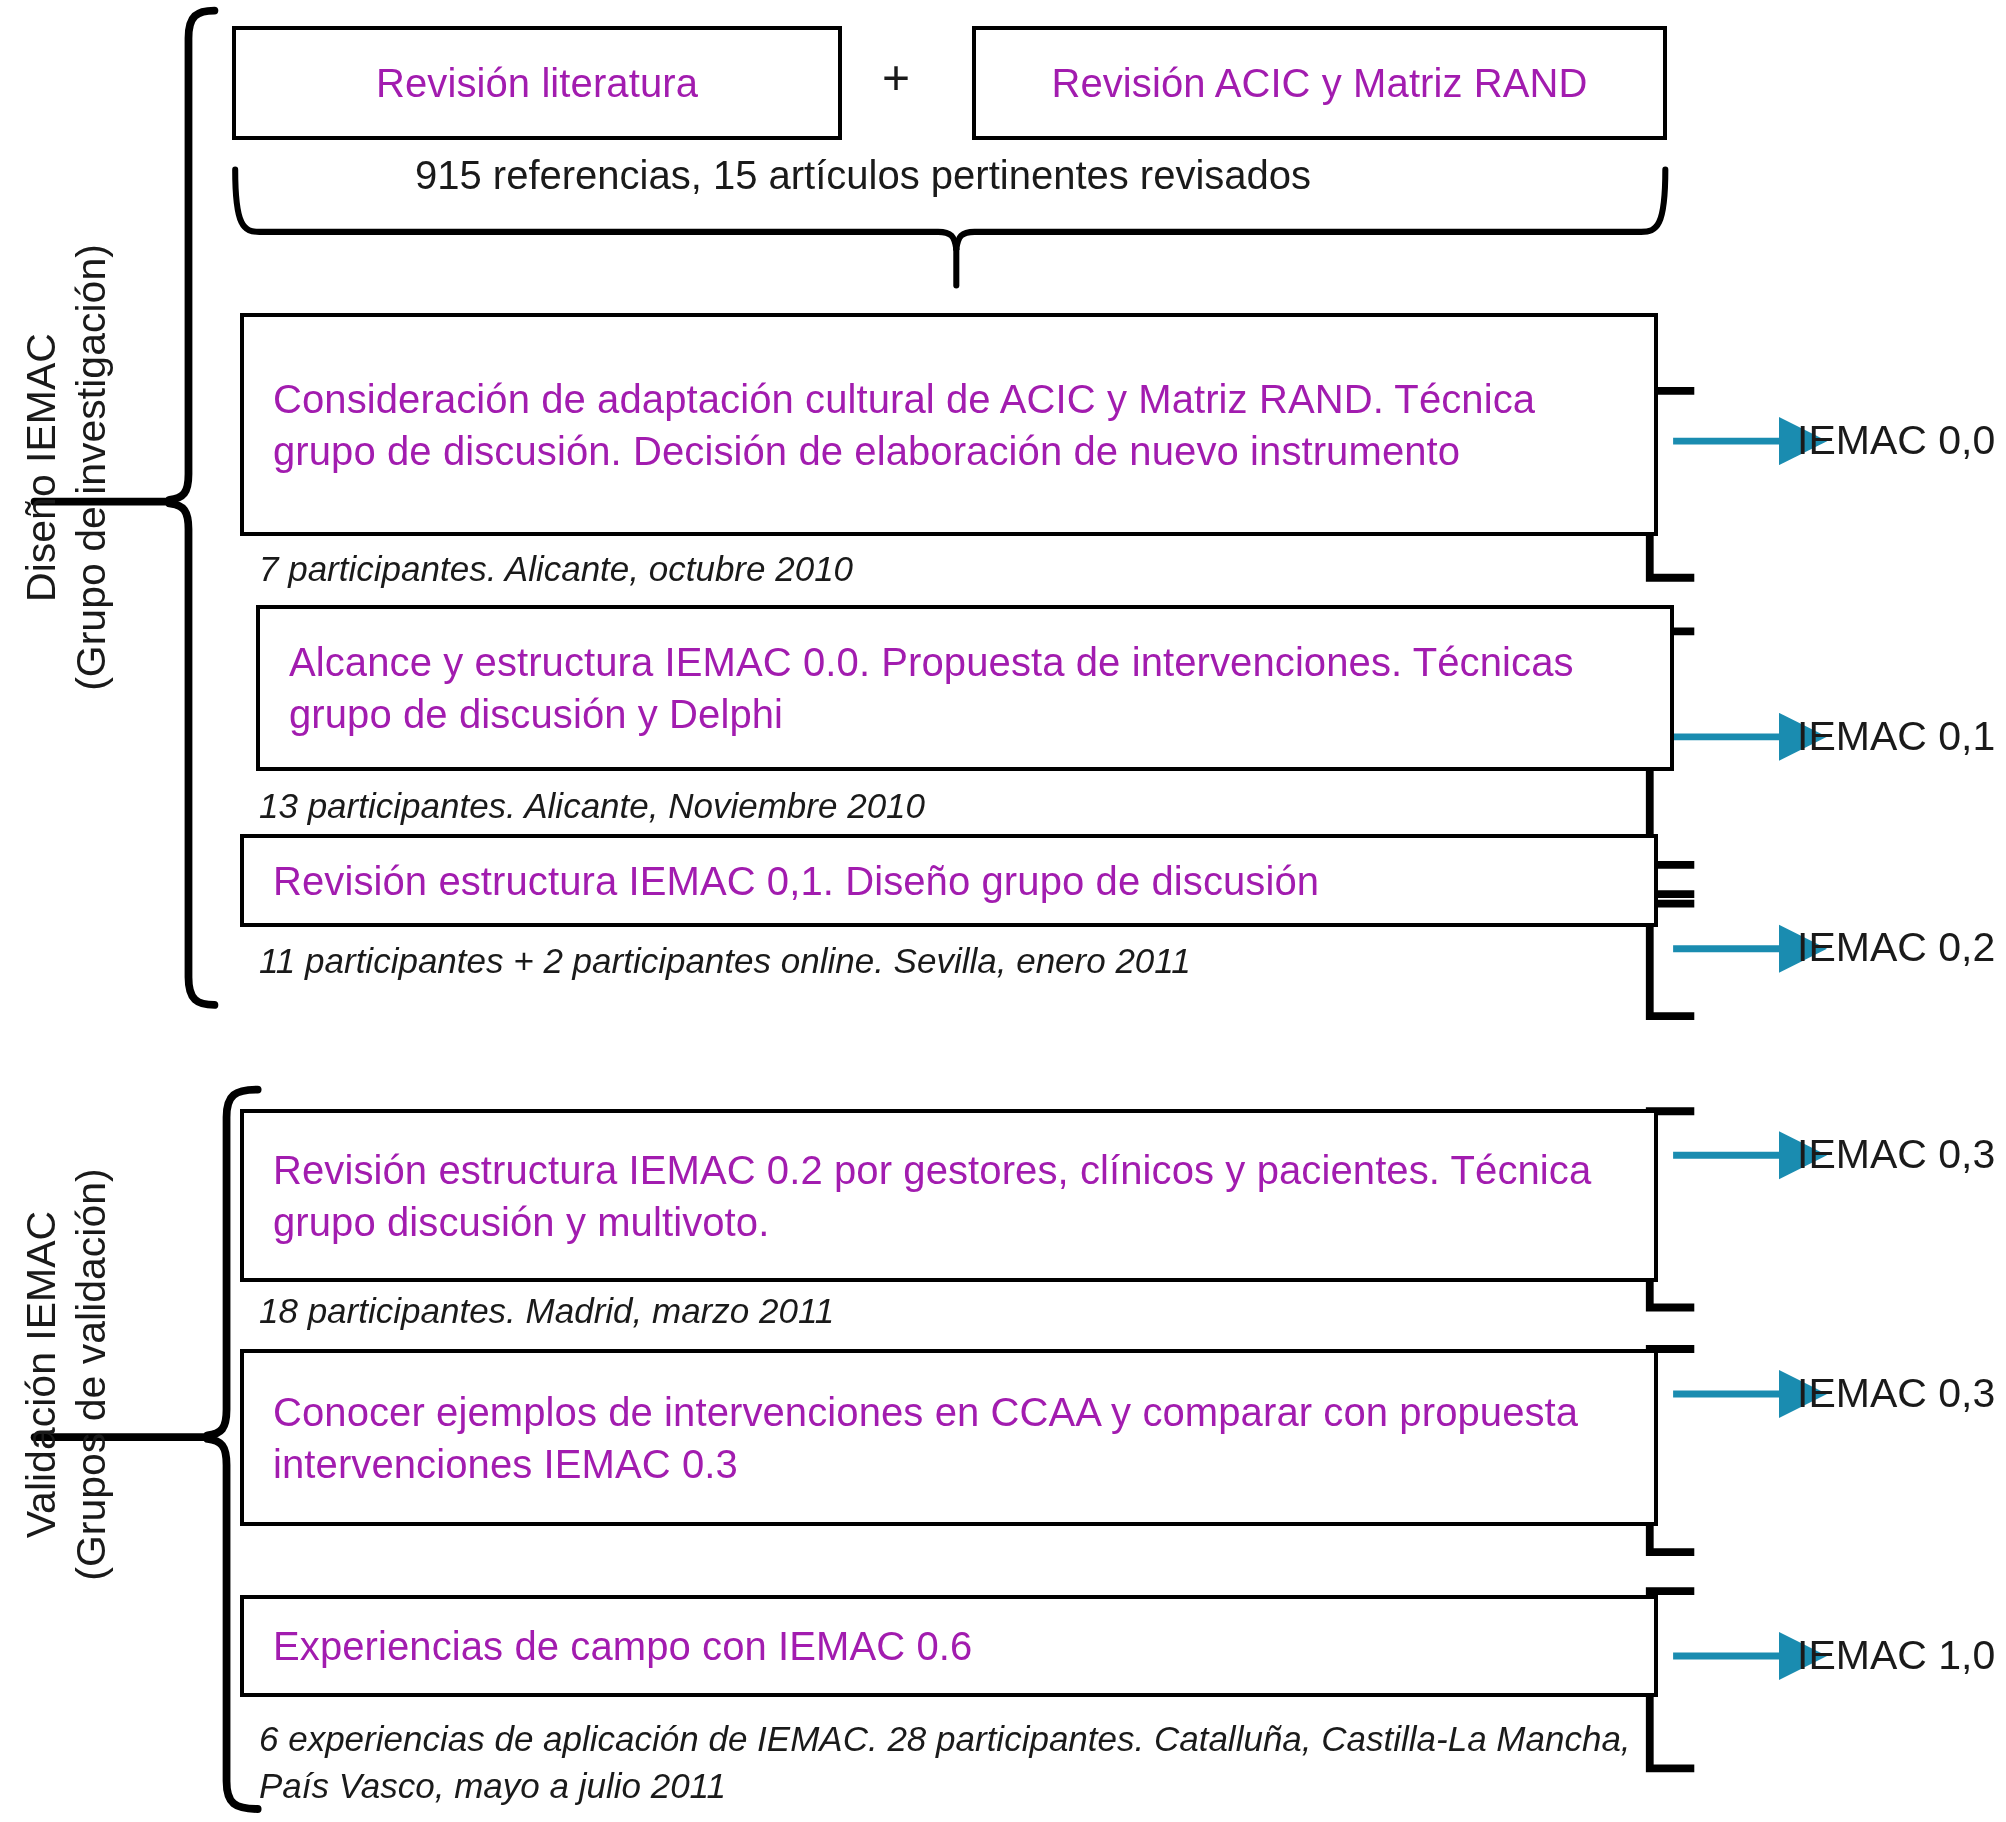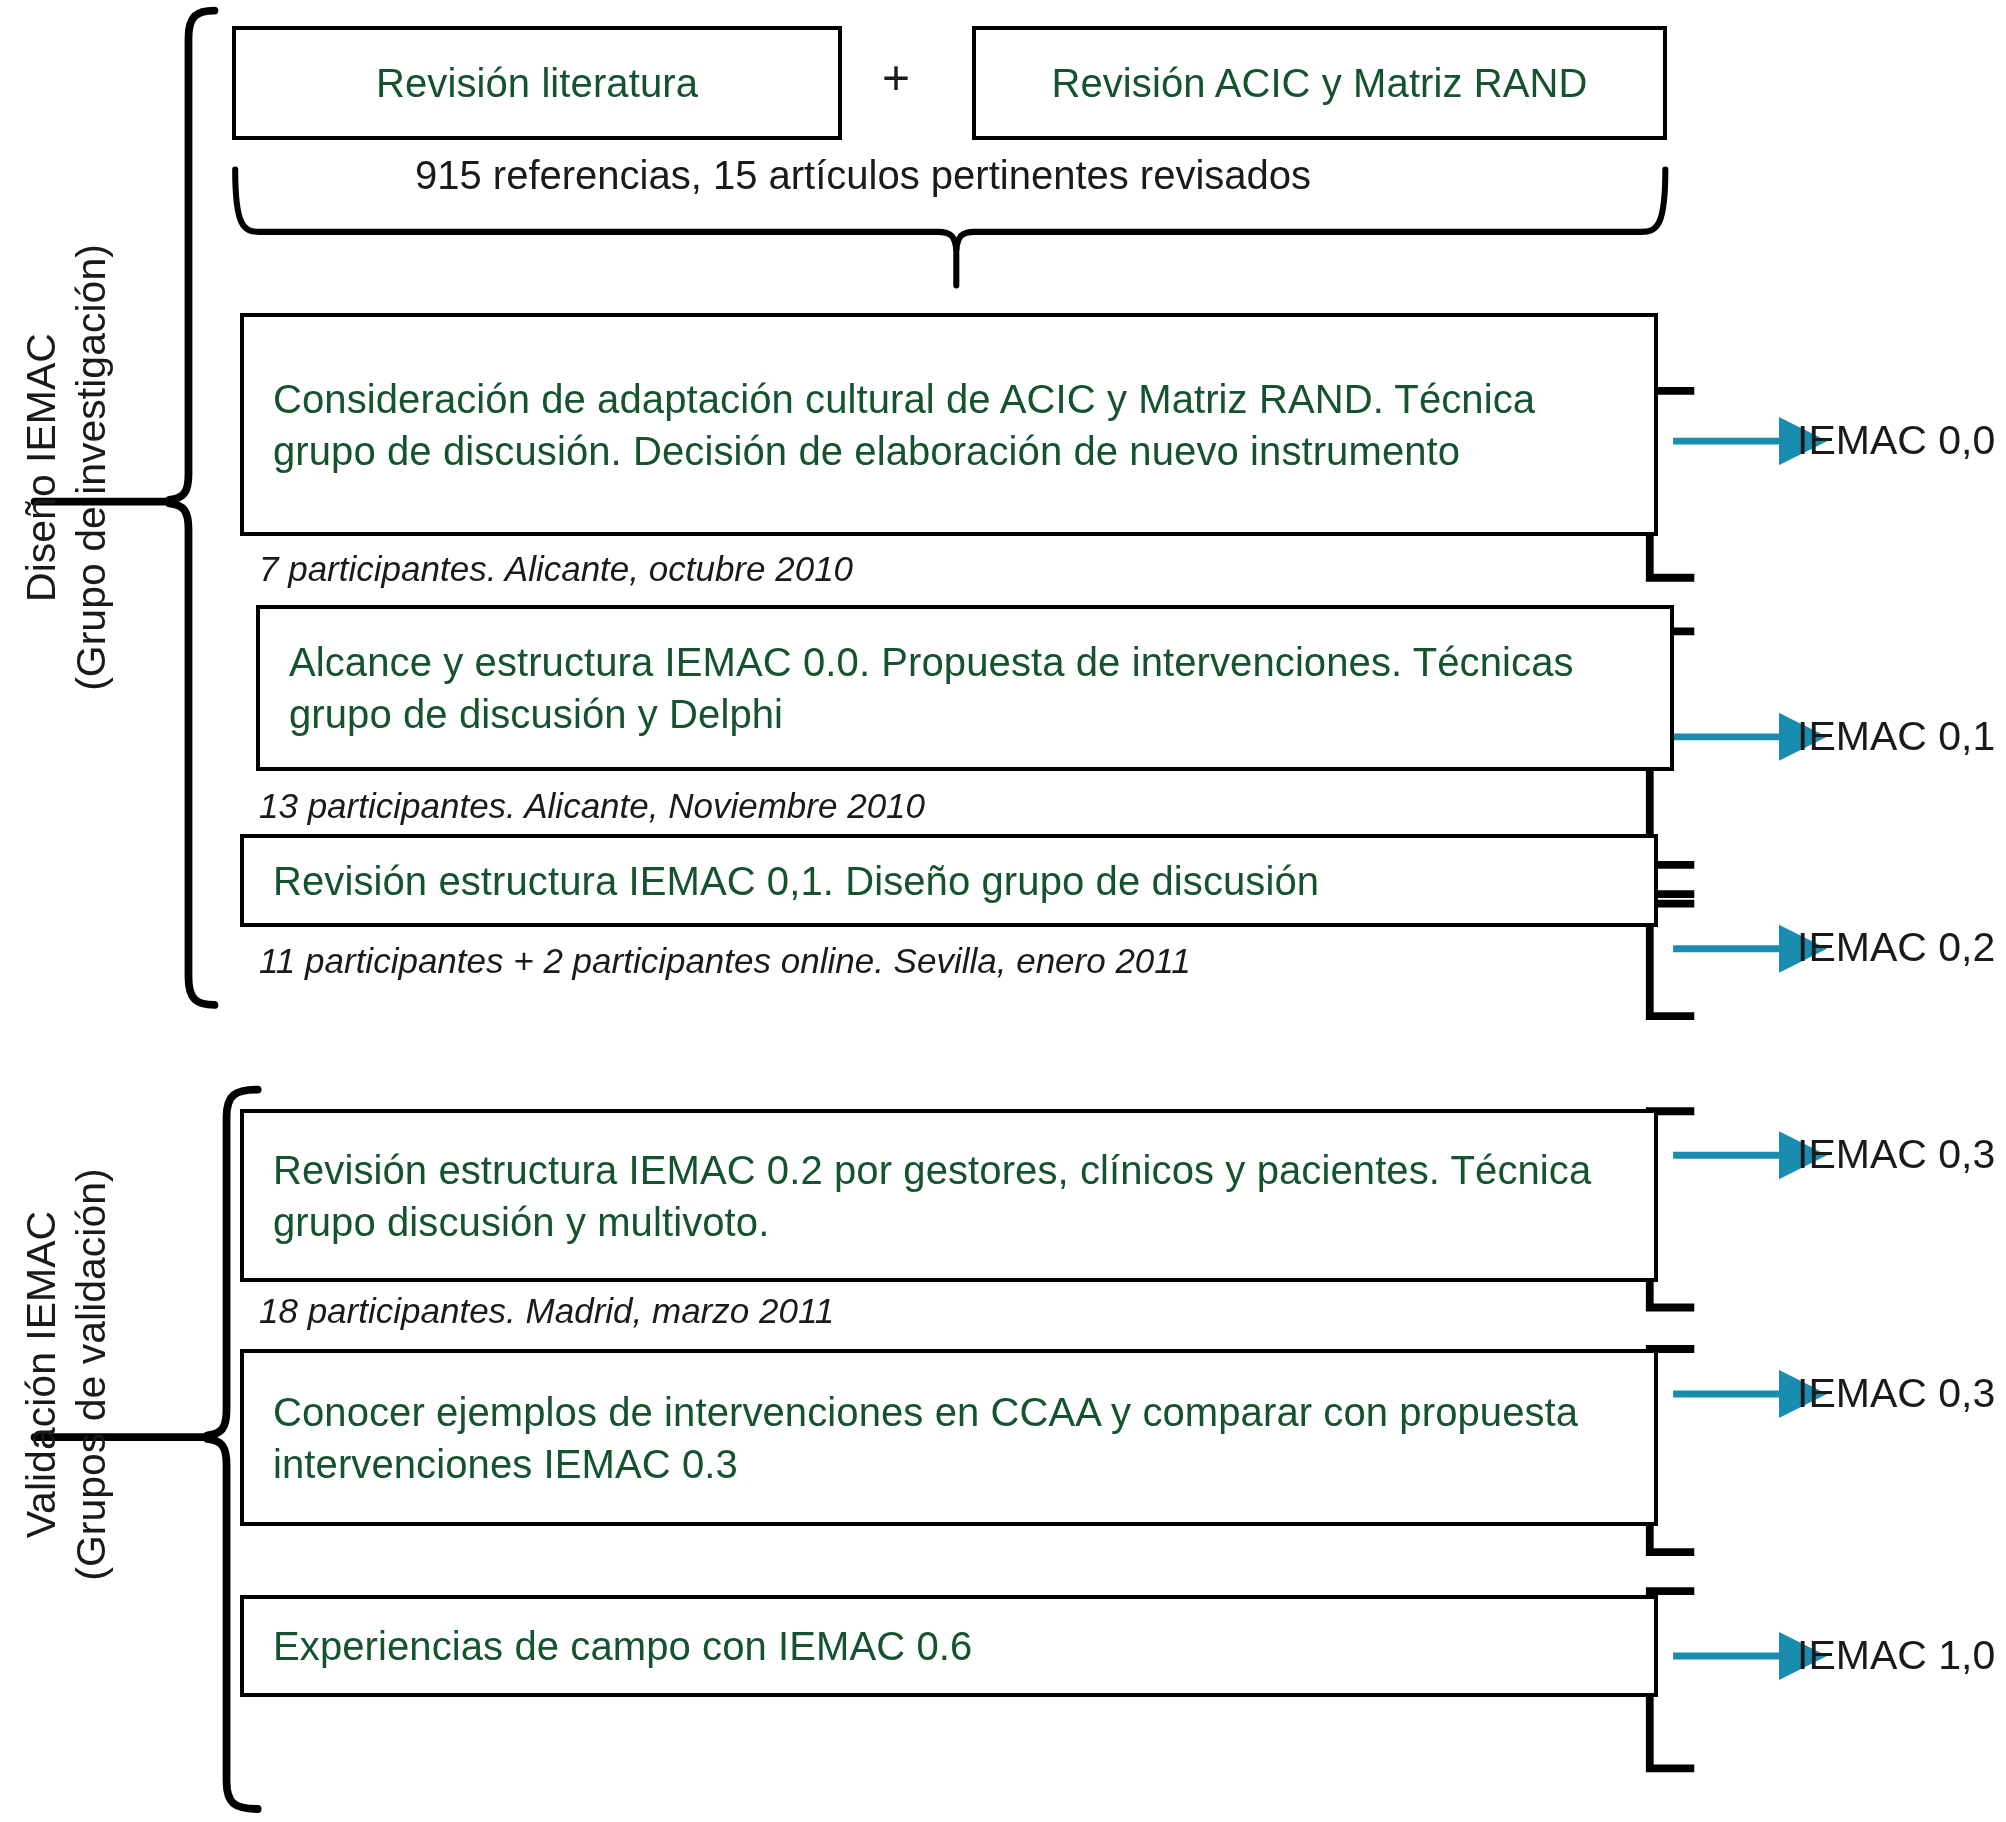--- a/index.html
+++ b/index.html
@@ -24,21 +24,21 @@
     position: absolute;
     box-sizing: border-box;
     border: 4.3px solid #000000;
     background: #ffffff;
     display: flex;
     align-items: center;
   }
   .box .box-text {
     font-size: 40px;
     line-height: 1.30;
-    color: #14532d;
+    color: #a21caf;
     letter-spacing: 0.1px;
   }
   .box.center .box-text {
     width: 100%;
     text-align: center;
   }
   .box.left .box-text {
     padding-left: 29px;
     padding-right: 29px;
     text-align: left;
@@ -190,19 +190,20 @@
   </div>
   <div class="caption" style="left:259px; top:1288px; width:1384px;">18 participantes. Madrid, marzo 2011</div>
 
   <div class="box left" style="left:240px; top:1349px; width:1418px; height:177px;">
     <div class="box-text">Conocer ejemplos de intervenciones en CCAA y comparar con propuesta intervenciones IEMAC 0.3</div>
   </div>
 
   <div class="box left" style="left:240px; top:1595px; width:1418px; height:102px;">
     <div class="box-text">Experiencias de campo con IEMAC 0.6</div>
   </div>
+  <div class="caption" style="left:259px; top:1716px; width:1401px;">6 experiencias de aplicación de IEMAC. 28 participantes. Catalluña, Castilla-La Mancha, País Vasco, mayo a julio  2011</div>
 
   <div class="iemac-label" style="left:1797px; top:1131px;">IEMAC 0,3</div>
   <div class="iemac-label" style="left:1797px; top:1370px;">IEMAC 0,3</div>
   <div class="iemac-label" style="left:1797px; top:1632px;">IEMAC 1,0</div>
 
 </div>
 
 
 </body></html>

